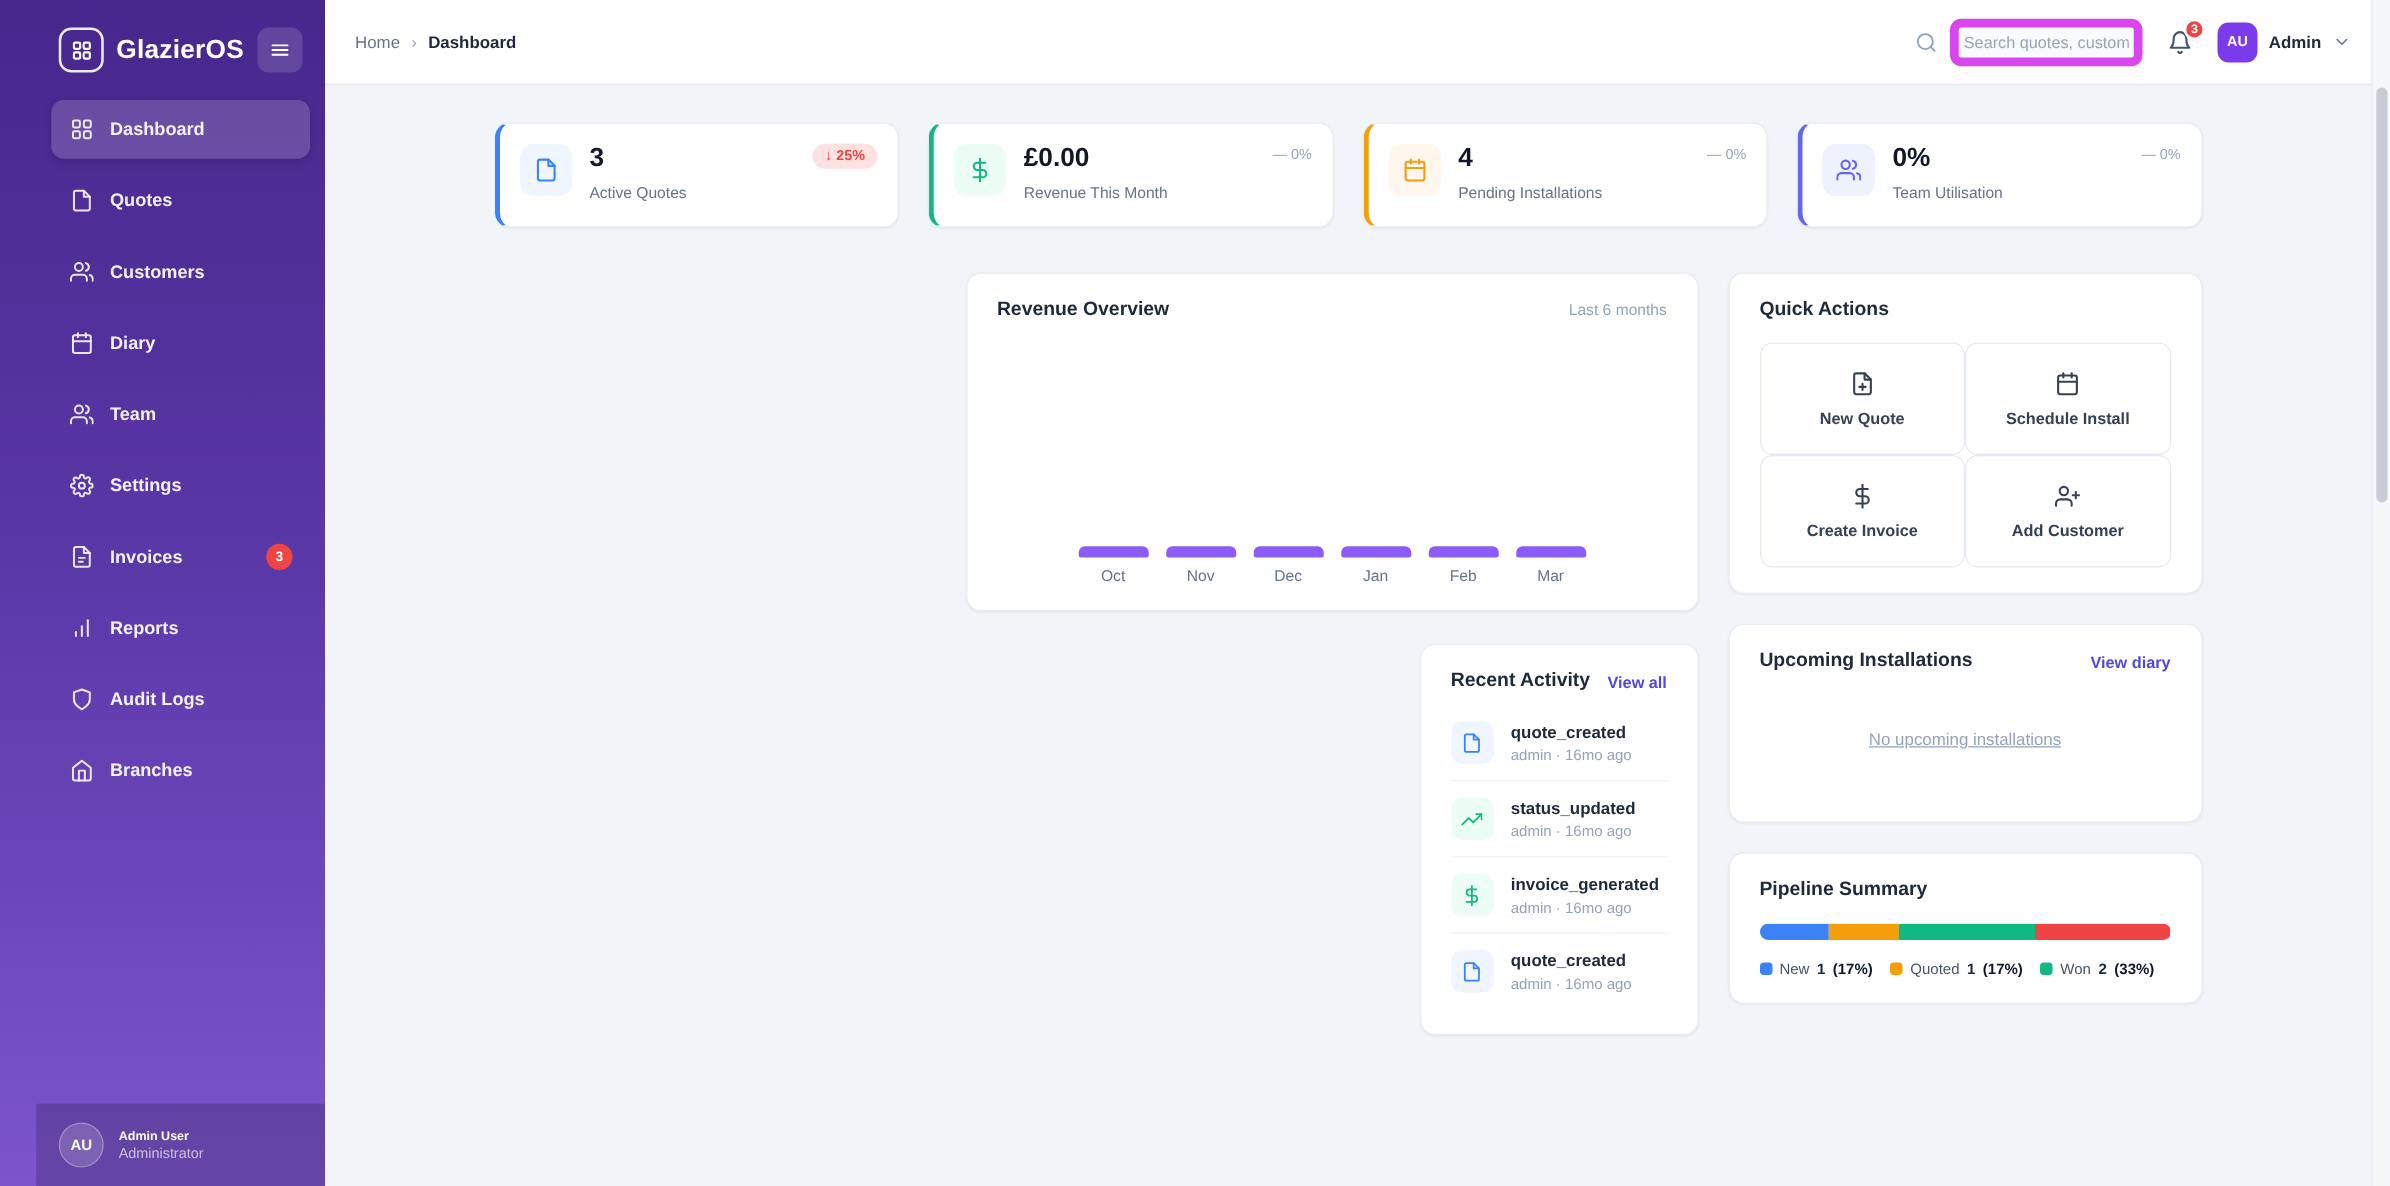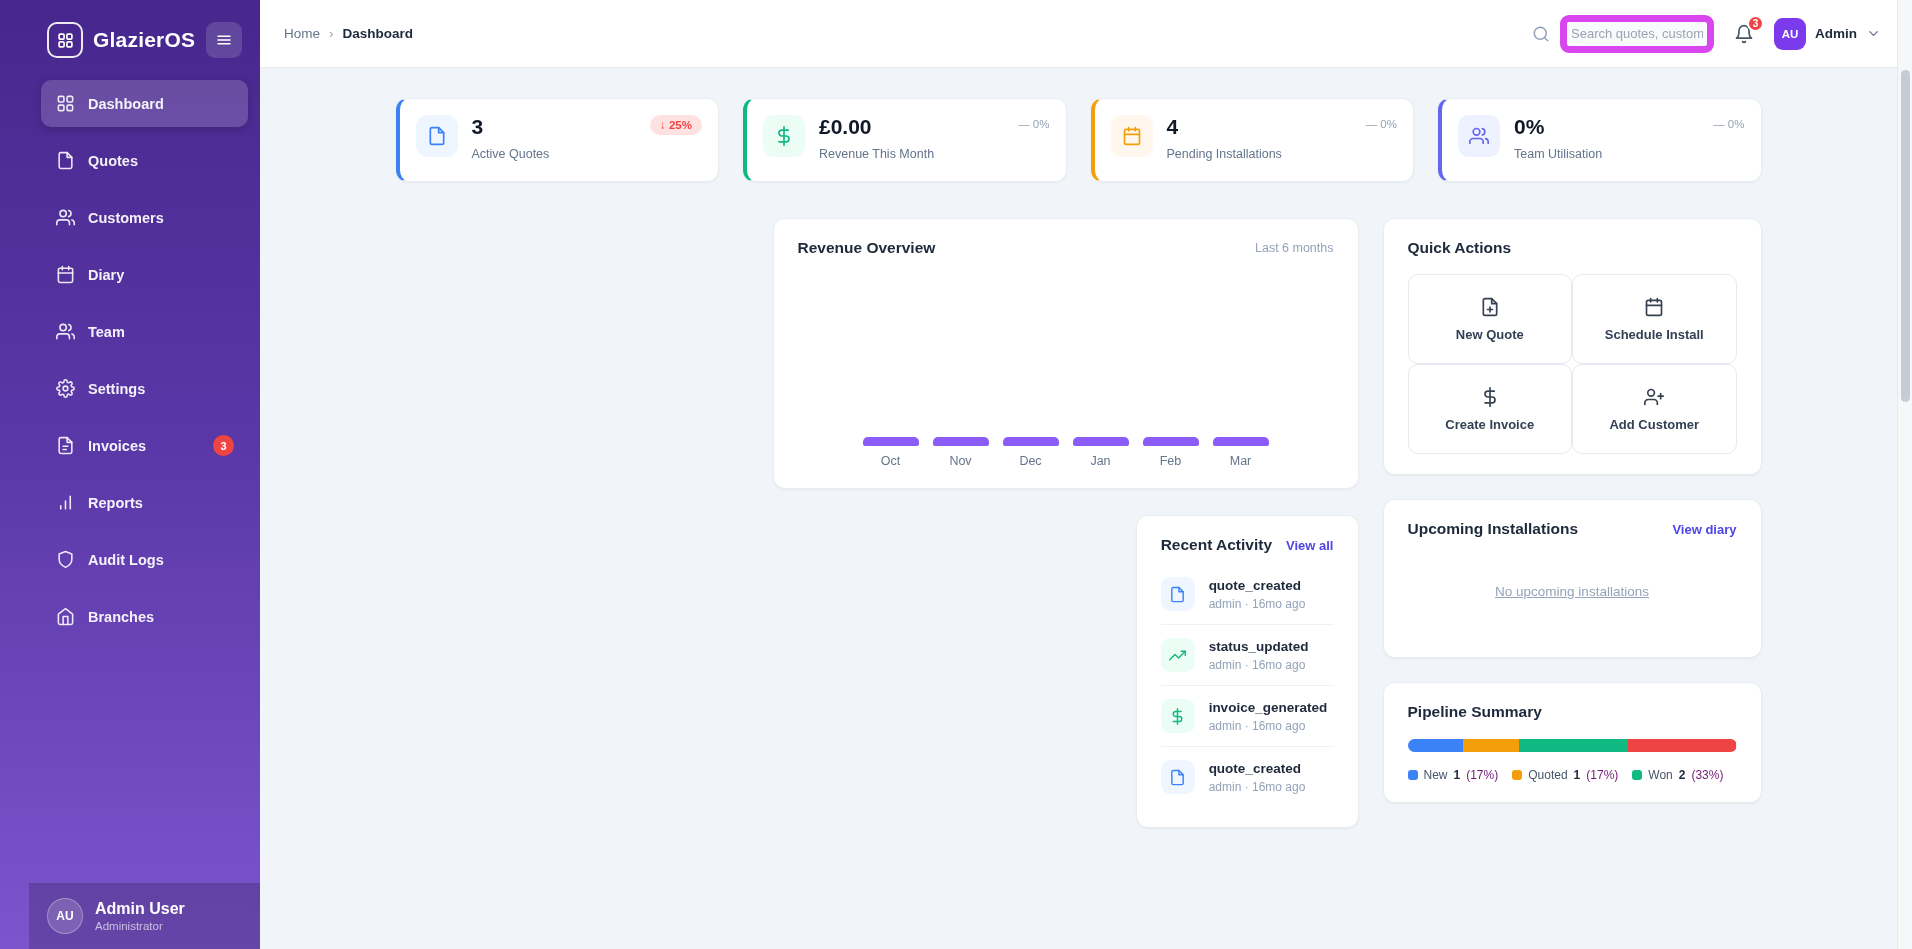--- a/index.html
+++ b/index.html
@@ -25,21 +25,21 @@
   .menu-toggle { width: 36px; height: 36px; border-radius: 9px; background: rgba(255,255,255,.14); border: none; color: #fff; display: grid; place-items: center; cursor: pointer; }
 
   .nav { flex: 1; padding: 4px 12px; display: flex; flex-direction: column; gap: 10px; overflow: hidden; }
   .nav-item { display: flex; align-items: center; gap: 13px; height: 47px; padding: 0 14px; border-radius: 10px; color: rgba(255,255,255,.93); font-size: 14.5px; font-weight: 600; cursor: pointer; }
   .nav-item.active { background: rgba(255,255,255,.17); box-shadow: 0 2px 8px rgba(0,0,0,.18); }
   .nav-icon { width: 20px; height: 20px; display: grid; place-items: center; opacity: .95; }
   .nav-badge { margin-left: auto; background: #ef4444; min-width: 21px; height: 21px; border-radius: 11px; font-size: 11px; font-weight: 700; display: grid; place-items: center; padding: 0 6px; color: #fff; }
 
   .sidebar-user { display: flex; align-items: center; gap: 12px; padding: 15px 18px; background: rgba(0,0,0,.18); }
   .sidebar-avatar { width: 36px; height: 36px; border-radius: 50%; background: rgba(255,255,255,.16); border: 1px solid rgba(255,255,255,.3); display: grid; place-items: center; font-size: 12px; font-weight: 700; flex-shrink: 0; }
-  .sidebar-user-name { font-size: 16px; font-weight: 700; }
+  .sidebar-user-name { font-size: 10px; font-weight: 700; }
   .sidebar-user-role { font-size: 11.5px; color: rgba(255,255,255,.65); margin-top: 2px; }
 
   
   .main { flex: 1; display: flex; flex-direction: column; min-width: 0; }
   .topbar { height: 68px; flex-shrink: 0; background: #fff; border-bottom: 1px solid #e7ebf0; display: flex; align-items: center; justify-content: space-between; padding: 0 16px 0 24px; }
   .breadcrumb { display: flex; align-items: center; gap: 9px; font-size: 13.5px; }
   .crumb-home { color: #64748b; cursor: pointer; }
   .crumb-sep { color: #94a3b8; }
   .crumb-current { color: #1e293b; font-weight: 700; }
   .topbar-right { display: flex; align-items: center; gap: 16px; }
@@ -103,21 +103,21 @@
   .qa-label { font-size: 13px; font-weight: 600; color: #334155; }
 
   .empty-state { text-align: center; color: #94a3b8; font-size: 13.5px; padding: 46px 0 38px; text-decoration: underline; }
 
   .pipe-bar { margin-top: 18px; height: 13px; border-radius: 7px; overflow: hidden; display: flex; background: #e5e7eb; }
   .pipe-seg { height: 100%; }
   .pipe-legend { display: flex; flex-wrap: wrap; gap: 4px 14px; margin-top: 16px; font-size: 12px; color: #475569; align-items: center; }
   .legend-item { display: flex; align-items: center; gap: 6px; }
   .legend-dot { width: 10px; height: 10px; border-radius: 3px; display: inline-block; }
   .legend-count { font-weight: 700; color: #1e293b; }
-  .legend-pct { color: #701a75; }
+  .legend-pct { color: #0f172a; font-weight: bold; }
 
   
   .scrollbar { width: 15px; flex-shrink: 0; background: #f6f7f9; border-left: 1px solid #e8eaee; position: relative; }
   .scroll-thumb { position: absolute; left: 3px; top: 70px; width: 9px; height: 332px; background: #c7ccd4; border-radius: 5px; }
 </style>
 </head>
 <body>
 
 <aside class="sidebar">
   <div class="sidebar-header">

